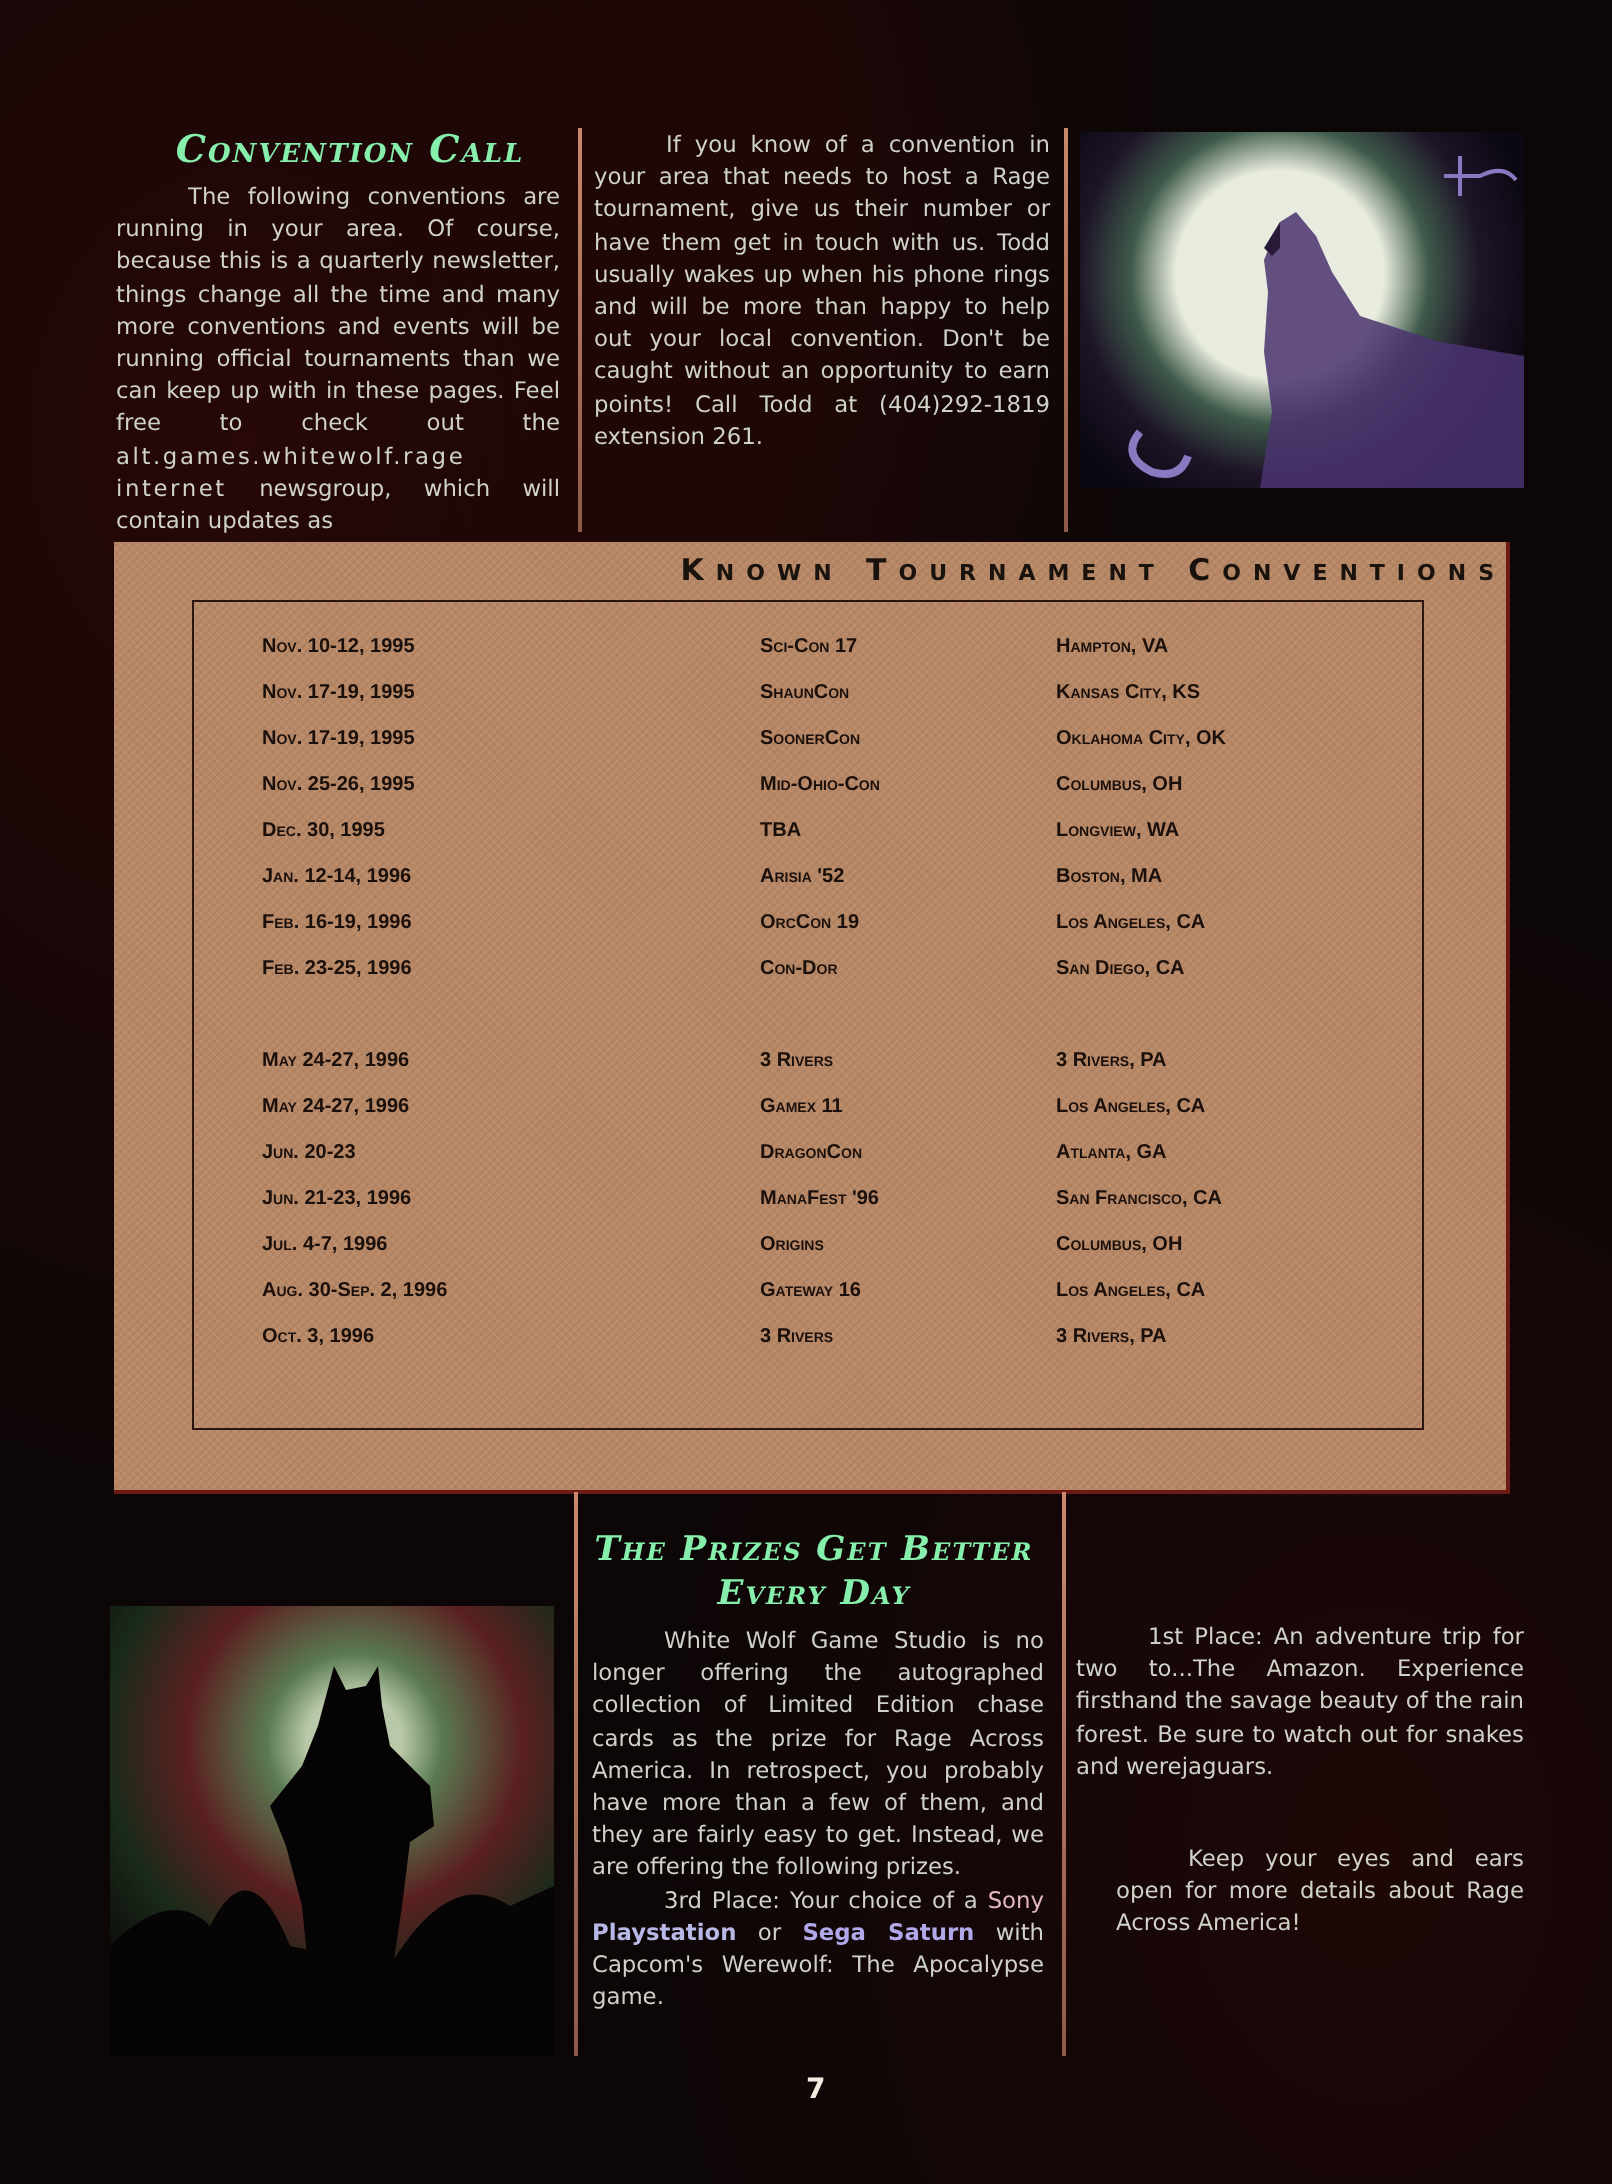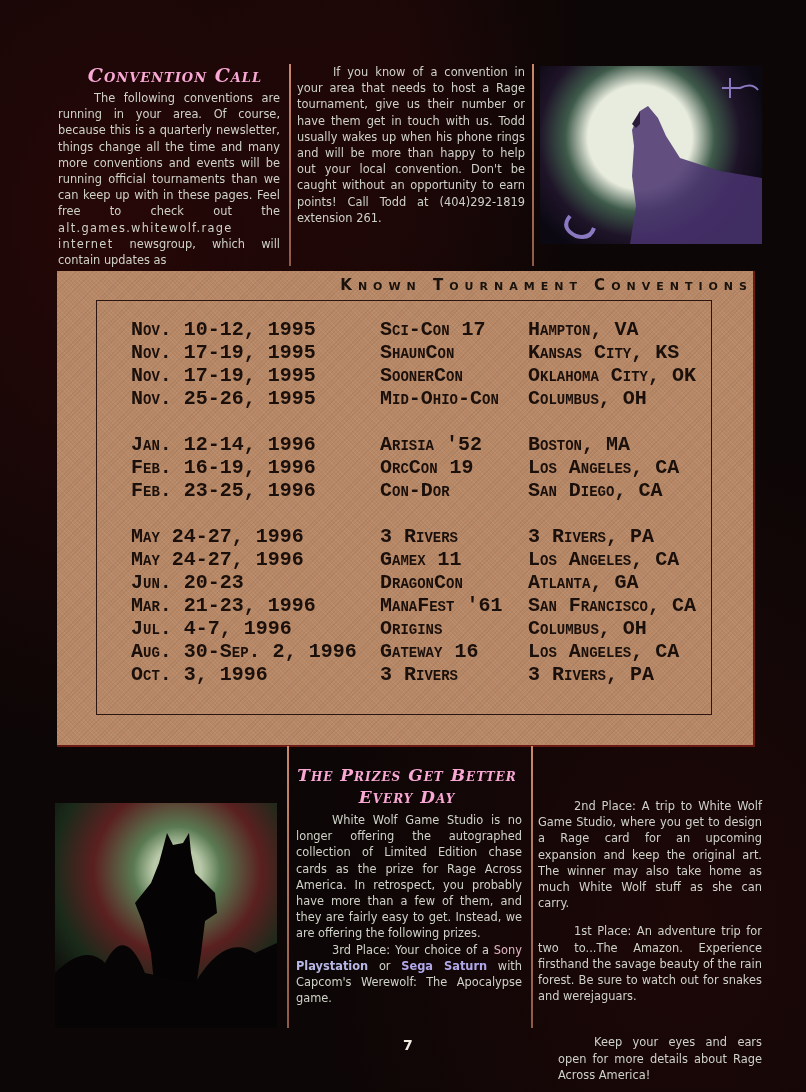--- a/index.html
+++ b/index.html
@@ -19,21 +19,21 @@
     font-family: "DejaVu Sans", sans-serif;
     font-size: 11.4px;
     line-height: 16.2px;
     color: #cfd2c8;
     text-align: justify;
   }
   .col-text p { margin: 0; }
   .indent { text-indent: 36px; }
   .heading {
     font-family: "DejaVu Serif", serif;
-    color: #f9a8d4;
+    color: #86efac;
     font-weight: bold;
     font-style: italic;
     text-align: center;
     font-variant: small-caps;
     letter-spacing: 1px;
   }
   .vrule {
     position: absolute; width: 2px;
     background: linear-gradient(#c9886c, #8e5a48);
   }
@@ -56,22 +56,22 @@
     font-family: "DejaVu Sans", sans-serif;
     font-weight: bold; font-size: 15px; letter-spacing: 6px;
     color: #1a120c;
   }
   .inner-box {
     position: absolute; left: 39px; top: 29px; width: 614px; height: 413px;
     border: 1.5px solid #2c1510;
   }
   .row {
     position: absolute; left: 34px; width: 600px; height: 23px;
-    font-family: Liberation Mono, monospace; font-weight: bold;
-    font-variant: small-caps; font-size: 20px; color: #1a0f0a;
+    font-family: Liberation Sans, sans-serif; font-weight: bold;
+    font-variant: small-caps; font-size: 10px; color: #1a0f0a;
     white-space: nowrap;
   }
   .row span { position: absolute; top: 0; }
   .c-date { left: 0; }
   .c-name { left: 249px; }
   .c-loc { left: 397px; }
   .page-num {
     position: absolute; left: 403px; top: 1037px;
     color: #f0ece0; font-weight: bold; font-size: 14px;
     font-family: "DejaVu Sans", sans-serif;
@@ -127,20 +127,25 @@
     <div class="row" style="top:63px;">
       <span class="c-date">Nov. 17-19, 1995</span>
       <span class="c-name">SoonerCon</span>
       <span class="c-loc">Oklahoma City, OK</span>
     </div>
     <div class="row" style="top:86px;">
       <span class="c-date">Nov. 25-26, 1995</span>
       <span class="c-name">Mid-Ohio-Con</span>
       <span class="c-loc">Columbus, OH</span>
     </div>
+    <div class="row" style="top:109px;">
+      <span class="c-date">Dec. 30, 1995</span>
+      <span class="c-name">TBA</span>
+      <span class="c-loc">Longview, WA</span>
+    </div>
     <div class="row" style="top:132px;">
       <span class="c-date">Jan. 12-14, 1996</span>
       <span class="c-name">Arisia '52</span>
       <span class="c-loc">Boston, MA</span>
     </div>
     <div class="row" style="top:155px;">
       <span class="c-date">Feb. 16-19, 1996</span>
       <span class="c-name">OrcCon 19</span>
       <span class="c-loc">Los Angeles, CA</span>
     </div>
@@ -158,22 +163,22 @@
       <span class="c-date">May 24-27, 1996</span>
       <span class="c-name">Gamex 11</span>
       <span class="c-loc">Los Angeles, CA</span>
     </div>
     <div class="row" style="top:270px;">
       <span class="c-date">Jun. 20-23</span>
       <span class="c-name">DragonCon</span>
       <span class="c-loc">Atlanta, GA</span>
     </div>
     <div class="row" style="top:293px;">
-      <span class="c-date">Mar. 21-23, 1996</span>
-      <span class="c-name">ManaFest '61</span>
+      <span class="c-date">Jun. 21-23, 1996</span>
+      <span class="c-name">ManaFest '96</span>
       <span class="c-loc">San Francisco, CA</span>
     </div>
     <div class="row" style="top:316px;">
       <span class="c-date">Jul. 4-7, 1996</span>
       <span class="c-name">Origins</span>
       <span class="c-loc">Columbus, OH</span>
     </div>
     <div class="row" style="top:339px;">
       <span class="c-date">Aug. 30-Sep. 2, 1996</span>
       <span class="c-name">Gateway 16</span>
@@ -210,18 +215,17 @@
     <span class="hl-ps">Playstation</span>
     <span>or</span>
     <span class="hl-sega">Sega Saturn</span>
     <span>with Capcom's Werewolf: The Apocalypse game.</span>
   </p>
 </div>
 
 <div class="vrule" style="left:531px; top:746px; height:282px;"></div>
 
 <div class="col-text" style="left:538px; top:798px; width:224px;">
-  <p class="indent">2nd Place: A trip to White Wolf Game Studio, where you get to design a Rage card for an upcoming expansion and keep the original art. The winner may also take home as much White Wolf stuff as she can carry.</p>
   <p class="indent" style="margin-top:12px;">1st Place: An adventure trip for two to...The Amazon. Experience firsthand the savage beauty of the rain forest. Be sure to watch out for snakes and werejaguars.</p>
   <p class="indent" style="margin-top:30px;margin-left:20px;">Keep your eyes and ears open for more details about Rage Across America!</p>
 </div>
 
 <div class="page-num">7</div>
 
 </body></html>

